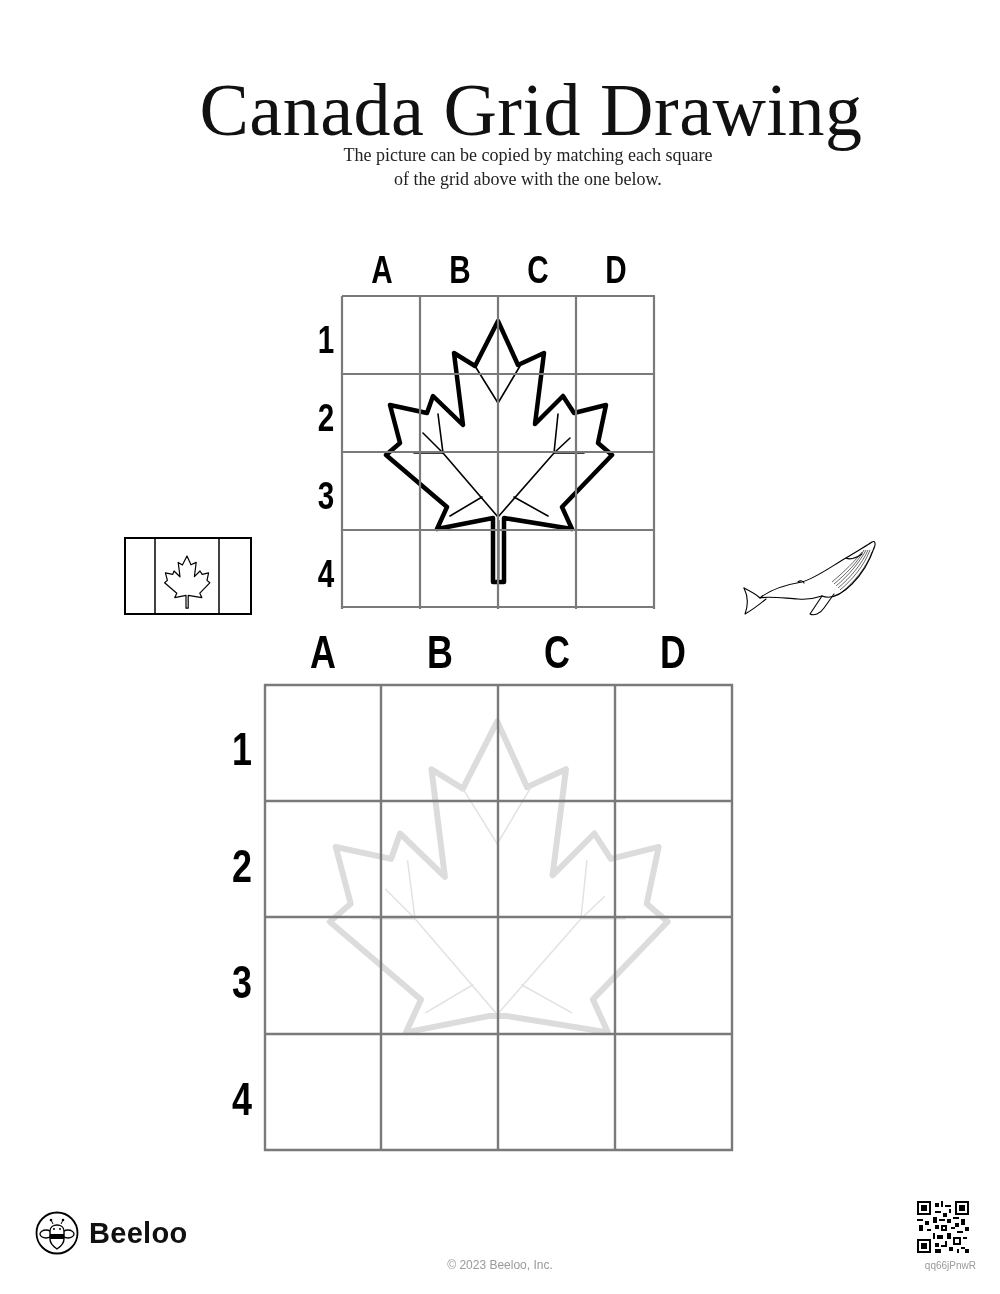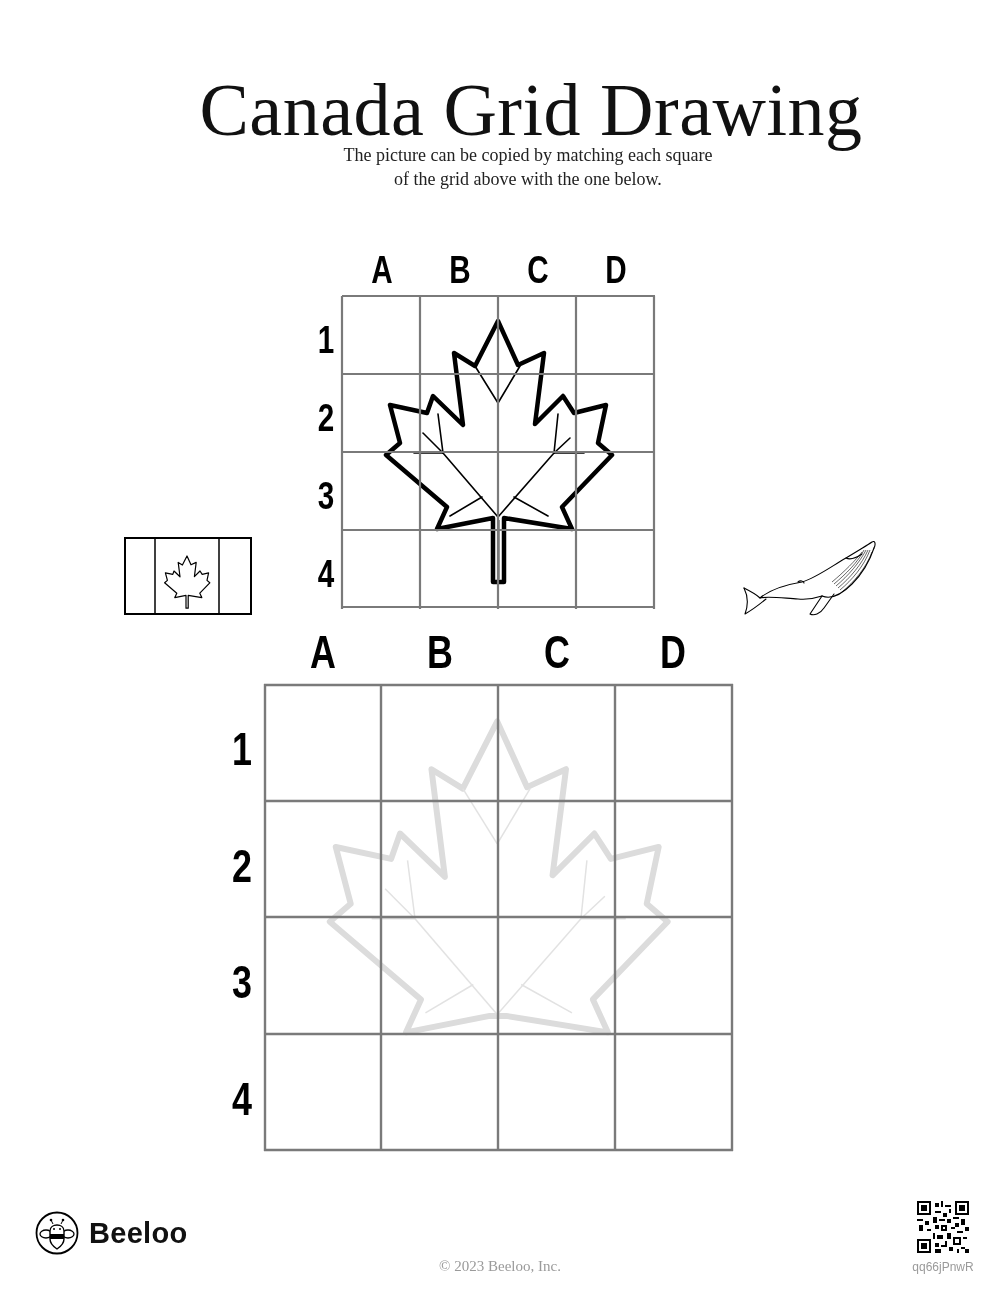--- a/index.html
+++ b/index.html
@@ -9,23 +9,23 @@
   .col-label, .row-label { position:absolute; font-family:"Liberation Sans", "DejaVu Sans", sans-serif; font-weight:bold; color:#000; text-align:center; transform:scaleX(0.78); }
   .top .col-label { font-size:38px; width:40px; top:248px; line-height:44px; }
   .top .row-label { font-size:38px; width:40px; left:306px; line-height:44px; }
   .bot .col-label { font-size:46px; width:60px; top:626px; line-height:52px; }
   .bot .row-label { font-size:46px; width:50px; left:217px; line-height:52px; }
   svg.grid { position:absolute; overflow:visible; }
   .flag { position:absolute; left:124px; top:537px; }
   .whale { position:absolute; left:742px; top:536px; }
   .footer-logo { position:absolute; left:35px; top:1211px; display:flex; align-items:center; }
   .brand { font-family:Liberation Sans, sans-serif; font-weight:bold; font-size:29px; margin-left:10px; color:#111; letter-spacing:0.3px; }
-  .copyright { position:absolute; top:1258px; left:0; width:1000px; text-align:center; font-family:Liberation Serif, serif; font-size:15px; color:#9a9a9a; }
+  .copyright { position:absolute; top:1258px; left:0; width:1000px; text-align:center; font-family:Liberation Sans, sans-serif; font-size:12px; color:#9a9a9a; }
   .qr { position:absolute; left:917px; top:1201px; }
-  .qr-code-text { position:absolute; left:910px; top:1260px; width:66px; text-align:center; font-family:"Liberation Sans", "DejaVu Sans", sans-serif; font-size:12px; color:#9a9a9a; }
+  .qr-code-text { position:absolute; left:910px; top:1260px; width:66px; text-align:right; font-family:"Liberation Sans", "DejaVu Sans", sans-serif; font-size:10px; color:#9a9a9a; }
 </style>
 </head>
 <body>
 
 <div class="title">Canada Grid Drawing</div>
 <div class="subtitle">
   <div>The picture can be copied by matching each square</div>
   <div>of the grid above with the one below.</div>
 </div>
 

